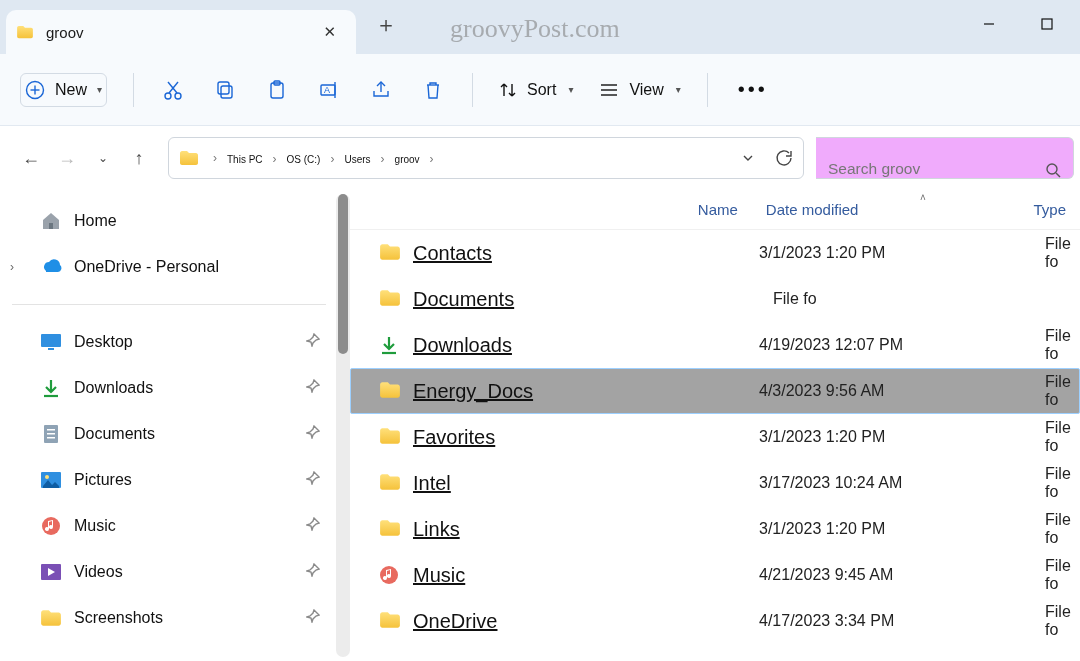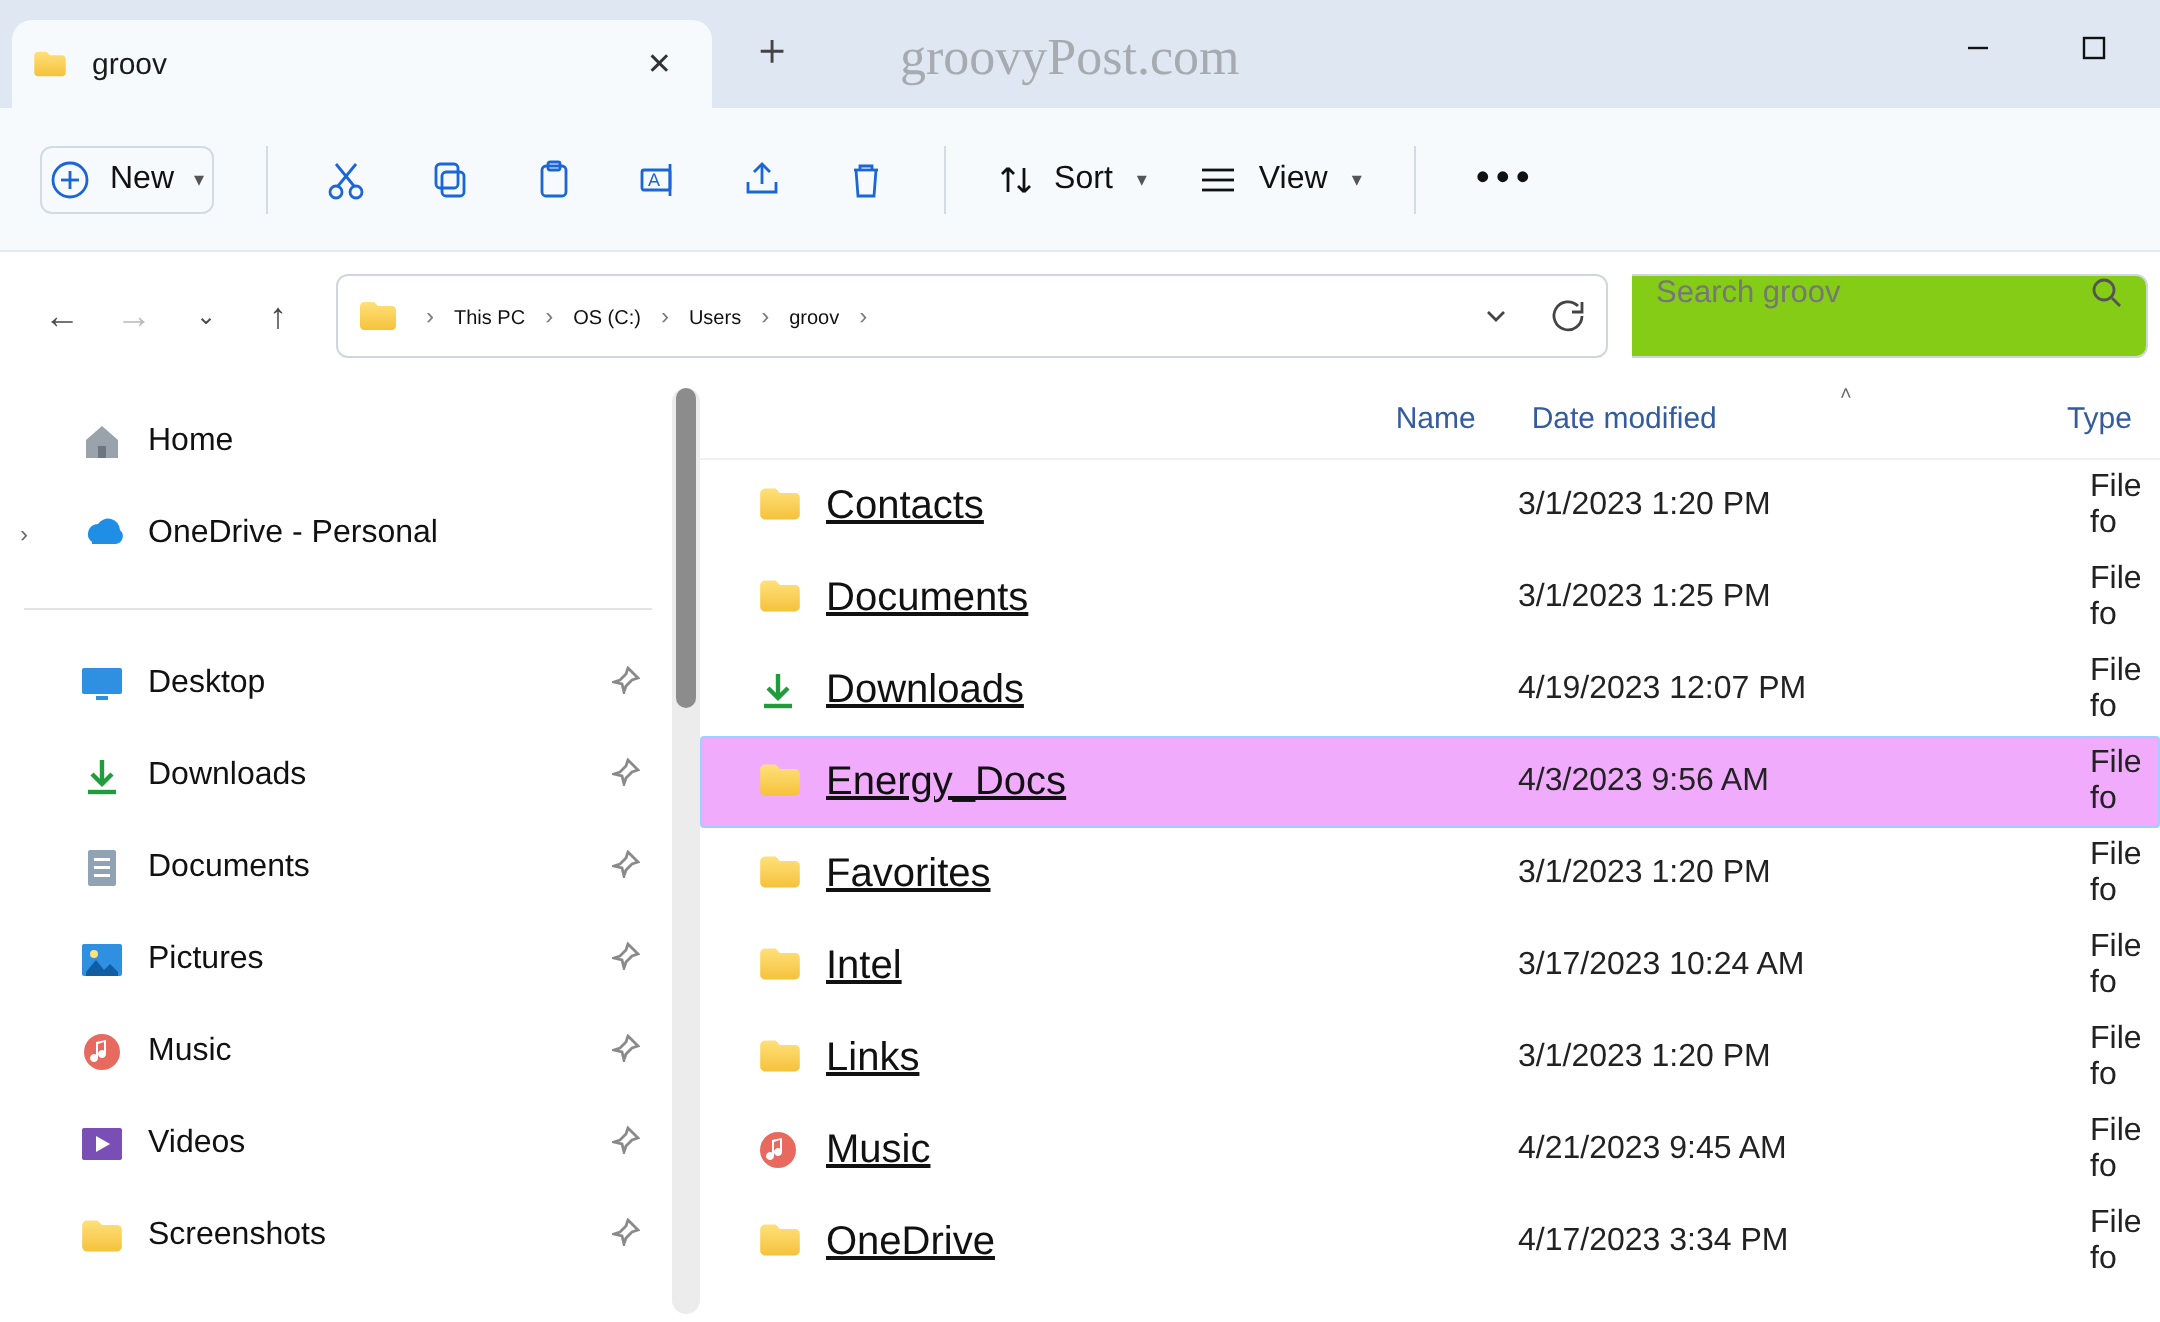--- a/index.html
+++ b/index.html
@@ -34,21 +34,21 @@
 
 .navrow { height:64px; display:flex; align-items:center; padding:0 14px; gap:2px; }
 .nav-arrow { width:34px; height:34px; display:flex; align-items:center; justify-content:center; cursor:pointer; color:#4a4a4a; font-size:18px;}
 .nav-arrow.disabled { color:#b9b9b9; }
 .addrbar { flex:1; height:42px; border:1px solid #d0d6dd; border-radius:6px; margin:0 10px; display:flex; align-items:center; padding:0 10px; position:relative; background:#fff;}
 .addrbar .folder-icon { margin-right:10px;}
 .crumb { font-size:10px; color:#111; padding:4px 6px; cursor:pointer; }
 .crumb-sep { color:#7a7a7a; font-size:12px; padding:0 4px;}
 .addr-right { position:absolute; right:10px; display:flex; gap:20px; align-items:center;}
 .addr-right svg { stroke:#444; stroke-width:1.4; fill:none; cursor:pointer;}
-.searchbox { width:258px; height:42px; border:1px solid #d0d6dd; border-left:none; border-top-right-radius:6px; border-bottom-right-radius:6px; display:flex; align-items:flex-start; padding:0 12px; background:#84cc16; margin-right:-8px;}
+.searchbox { width:258px; height:42px; border:1px solid #d0d6dd; border-left:none; border-top-right-radius:6px; border-bottom-right-radius:6px; display:flex; align-items:flex-end; padding:0 12px; background:#f0abfc; margin-right:-8px;}
 .searchbox input { border:none; outline:none; font-size:15.5px; width:210px; color:#333; background:transparent;}
 .searchbox input::placeholder { color:#777;}
 .searchbox .mag { margin-left:auto; }
 
 
 .main { display:flex; height:calc(661px - 54px - 72px - 64px); }
 .sidebar { width:350px; border-right:none; position:relative; padding-top:4px;}
 .sidebar-scroll { position:absolute; right:0; top:4px; bottom:4px; width:14px; background:#ececec; border-radius:7px;}
 .sidebar-thumb { position:absolute; left:2px; right:2px; top:0; height:160px; background:#8c8c8c; border-radius:5px;}
 .side-group { padding:4px 0;}
@@ -62,21 +62,21 @@
 
 .listarea { flex:1; overflow:hidden;}
 .list-header { display:flex; height:40px; align-items:center; font-size:15px; color:#345b9e; border-bottom:1px solid #f0f0f0; position:relative;}
 .col { padding:0 14px;}
 .col.name { width:408px; padding-left:50px; display:flex; align-items:center; gap:8px;justify-content:flex-end;}
 .col.date { width:272px;}
 .col.type { flex:1;}
 .sort-ind { position:absolute; left:570px; top:2px; font-size:10px; color:#6a6a6a;}
 .list-body {}
 .row { display:flex; height:46px; align-items:center; border:1px solid transparent;}
-.row.selected { background:#f0abfc; border:1px solid #9dd0ff; border-radius:2px;}
+.row.selected { background:#a3a3a3; border:1px solid #9dd0ff; border-radius:2px;}
 .row .ico { width:22px; height:20px; margin-left:28px; margin-right:12px;}
 .row .name { width:346px; font-size:20px;text-decoration:underline;}
 .row .date { width:272px; font-size:16px; color:#222;}
 .row .type { flex:1; font-size:16px; color:#222;margin-left:14px;}
 
 
 .folder-shape { display:block;}
 </style>
 </head>
 <body>
@@ -361,21 +361,20 @@
           <span class="date">3/1/2023 1:20 PM</span>
           <span class="type">File fo</span>
         </div>
         <div class="row">
           <span class="ico">
             <svg class="folder-shape" viewBox="0 0 20 16" width="22" height="18">
               <path fill="url(#fg)" d="M1 3c0-1 1-2 2-2h5l2 2h7c1 0 2 1 2 2v8c0 1-1 2-2 2H3c-1 0-2-1-2-2z"></path>
             </svg>
           </span>
           <span class="name">Documents</span>
-          <span class="date">3/1/2023 1:25 PM</span>
           <span class="type">File fo</span>
         </div>
         <div class="row">
           <span class="ico"><svg width="20" height="20" viewBox="0 0 20 20">
               <path stroke="#1f9c3c" stroke-width="2.2" fill="none" d="M10 2v12M5 9l5 5 5-5"></path>
               <line x1="3" y1="18" x2="17" y2="18" stroke="#1f9c3c" stroke-width="2.2"></line>
             </svg></span>
           <span class="name">Downloads</span>
           <span class="date">4/19/2023 12:07 PM</span>
           <span class="type">File fo</span>

